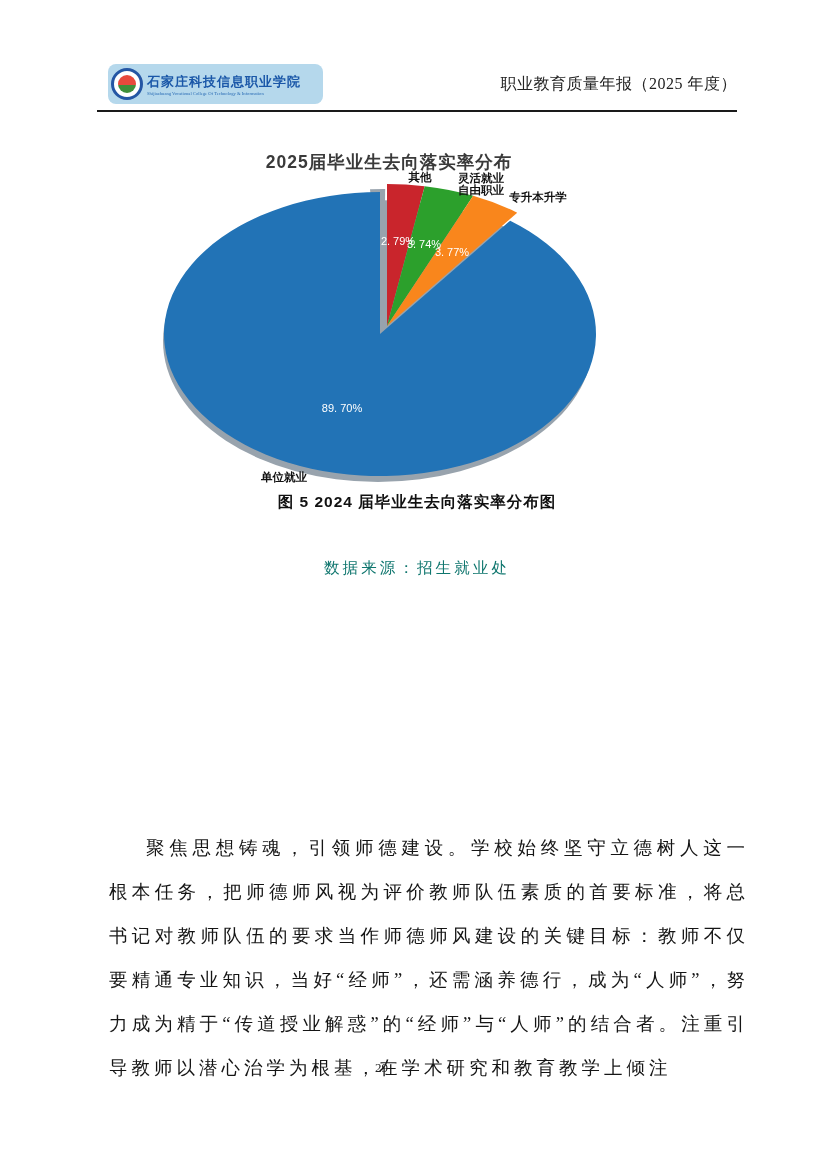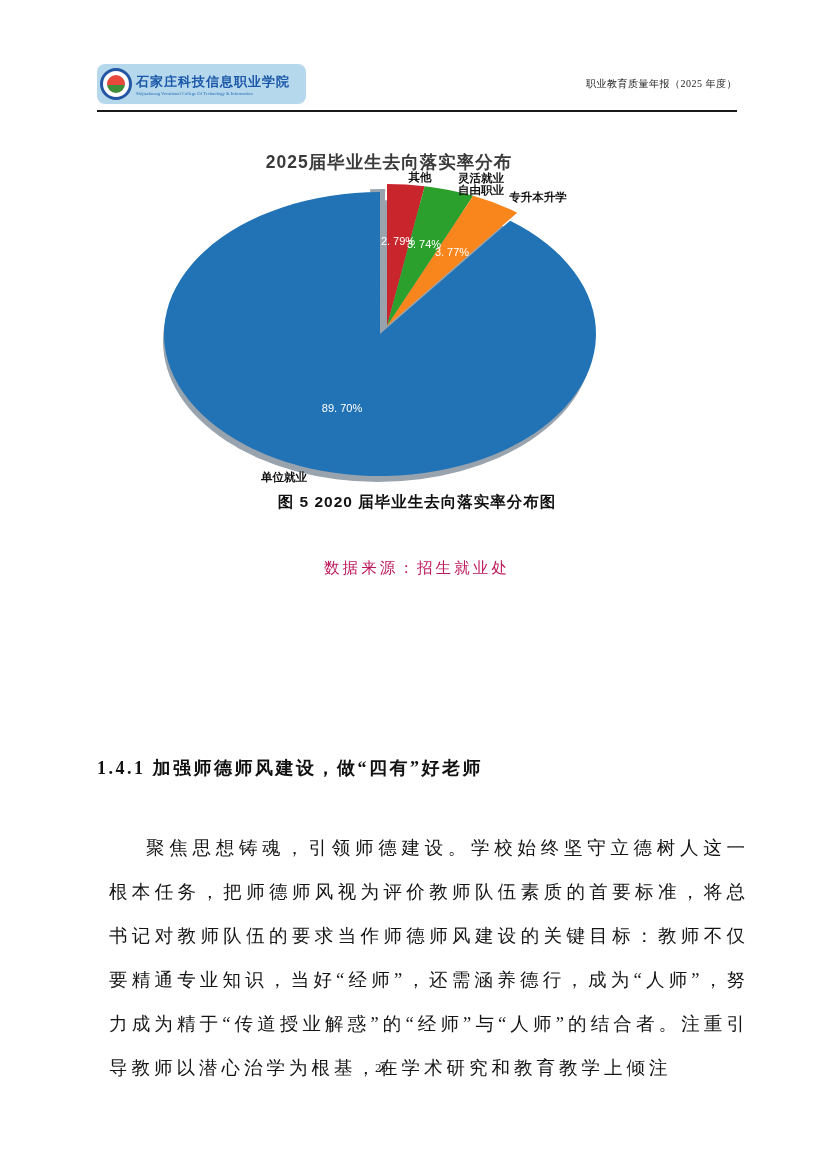--- a/index.html
+++ b/index.html
@@ -3,37 +3,37 @@
 <meta charset="utf-8">
 <style>
   html,body{margin:0;padding:0;background:#ffffff;}
   .page{position:relative;width:827px;height:1169px;background:#fff;overflow:hidden;
         font-family:"Liberation Serif","DejaVu Serif",serif;color:#111;}
 
   
   .header{position:absolute;left:97px;top:58px;width:640px;height:52px;
           border-bottom:2px solid #1a1a1a;display:flex;justify-content:space-between;align-items:center;}
   .logo{display:flex;align-items:center;gap:4px;background:#b5d8ec;border-radius:8px;
-        padding:3px 16px 3px 3px;height:40px;box-sizing:border-box;}
+        padding:3px 22px 3px 3px;height:40px;box-sizing:border-box;margin-left:11px;}
   .emblem{width:32px;height:32px;border-radius:50%;background:#fff;border:3px solid #2456a4;
           box-sizing:border-box;position:relative;flex:0 0 auto;}
   .emblem::after{content:"";position:absolute;left:4px;top:4px;width:18px;height:18px;border-radius:50%;
           background:linear-gradient(180deg,#e8493c 0 55%,#3f8f3a 55% 100%);}
   .logo-cn{font-size:13px;font-weight:bold;color:#1a57a8;letter-spacing:1px;white-space:nowrap;}
   .logo-en{font-size:5px;color:#2a6cb5;white-space:nowrap;transform:scale(.92);transform-origin:left top;}
-  .header-right{font-size:10px;color:#222;letter-spacing:.5px;}
+  .header-right{font-size:16px;color:#222;letter-spacing:.5px;}
 
   
   .chart{position:absolute;left:136px;top:128px;width:510px;height:360px;margin:0;}
   .chart svg{display:block;width:510px;height:360px;}
   .caption{position:absolute;left:97px;top:492px;width:640px;text-align:center;
            font-family:"Liberation Sans","DejaVu Sans",sans-serif;
            font-weight:bold;font-size:15.5px;color:#111;letter-spacing:1px;}
   .source{position:absolute;left:97px;top:558px;width:640px;text-align:center;
-          font-size:15.5px;color:#be185d;letter-spacing:.2em;}
+          font-size:15.5px;color:#0f766e;letter-spacing:.2em;}
 
   
   .h2{position:absolute;left:97px;top:694px;font-size:19px;font-weight:bold;letter-spacing:3px;margin:0;}
   .h3{position:absolute;left:97px;top:756px;font-size:18px;font-weight:bold;letter-spacing:2.5px;margin:0;}
   .body-par{position:absolute;left:97px;top:814px;width:640px;margin:12px;
             font-size:18.5px;line-height:44px;letter-spacing:4px;
             text-align:justify;text-indent:2em;color:#151515;}
   .pageno{position:absolute;left:0;top:1060px;width:763px;text-align:center;font-size:13px;color:#222;}
 </style>
 </head>
@@ -65,20 +65,19 @@
         <text x="316" y="128" text-anchor="middle" fill="#ffffff" font-size="11" font-family="&quot;Liberation Sans&quot;,&quot;DejaVu Sans&quot;,sans-serif">3. 77%</text>
         <text x="206" y="284" text-anchor="middle" fill="#ffffff" font-size="11" font-family="&quot;Liberation Sans&quot;,&quot;DejaVu Sans&quot;,sans-serif">89. 70%</text>
         <text x="284" y="53" text-anchor="middle" fill="#111111" font-size="11.5" font-weight="600" font-family="&quot;Liberation Sans&quot;,&quot;DejaVu Sans&quot;,sans-serif"><tspan x="284" dy="0">其他</tspan></text>
         <text x="345" y="54" text-anchor="middle" fill="#111111" font-size="11.5" font-weight="600" font-family="&quot;Liberation Sans&quot;,&quot;DejaVu Sans&quot;,sans-serif"><tspan x="345" dy="0">灵活就业</tspan><tspan x="345" dy="12">自由职业</tspan></text>
         <text x="402" y="73" text-anchor="middle" fill="#111111" font-size="11.5" font-weight="600" font-family="&quot;Liberation Sans&quot;,&quot;DejaVu Sans&quot;,sans-serif"><tspan x="402" dy="0">专升本升学</tspan></text>
         <text x="148" y="353" text-anchor="middle" fill="#111111" font-size="11.5" font-weight="600" font-family="&quot;Liberation Sans&quot;,&quot;DejaVu Sans&quot;,sans-serif"><tspan x="148" dy="0">单位就业</tspan></text>
         <text x="253" y="40" text-anchor="middle" fill="#3a3a3a" font-size="17.5" font-weight="bold" font-family="&quot;Liberation Sans&quot;,&quot;DejaVu Sans&quot;,sans-serif" letter-spacing="1">2025届毕业生去向落实率分布</text>
       </svg>
   </figure>
 
-  <div class="caption">图 5 2020 届毕业生去向落实率分布图</div>
+  <div class="caption">图 5 2024 届毕业生去向落实率分布图</div>
   <div class="source">数据来源：招生就业处</div>
 
-  <h3 class="h3">1.4.1 加强师德师风建设，做“四有”好老师</h3>
   <p class="body-par">聚焦思想铸魂，引领师德建设。学校始终坚守立德树人这一根本任务，把师德师风视为评价教师队伍素质的首要标准，将总书记对教师队伍的要求当作师德师风建设的关键目标：教师不仅要精通专业知识，当好“经师”，还需涵养德行，成为“人师”，努力成为精于“传道授业解惑”的“经师”与“人师”的结合者。注重引导教师以潜心治学为根基，在学术研究和教育教学上倾注</p>
 
   <div class="pageno">29</div>
 </div>
 
 </body></html>

